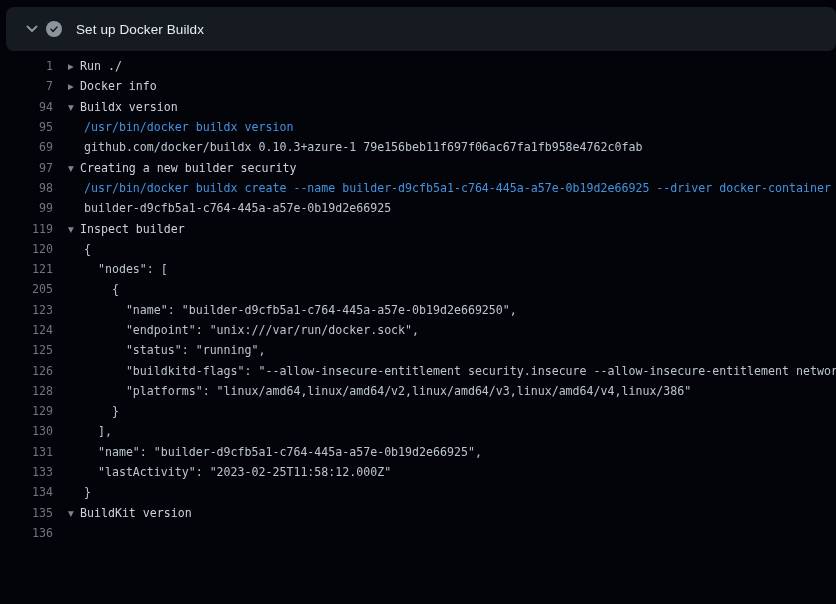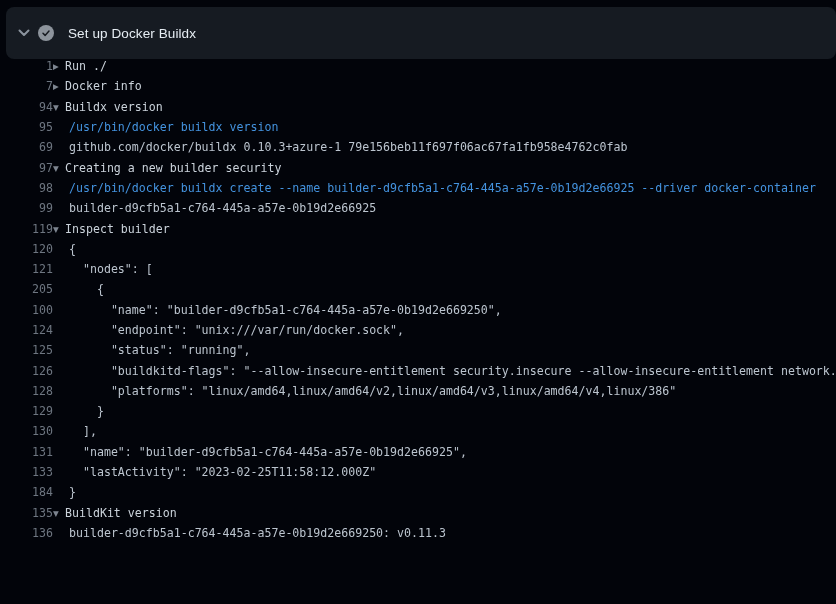--- a/index.html
+++ b/index.html
@@ -3,25 +3,25 @@
 <meta charset="utf-8">
 <style>
   * { margin:0; padding:0; box-sizing:border-box; }
   html,body { width:836px; height:604px; overflow:hidden; }
   body {
     background: var(--page_bg, #02040a);
     font-family: "DejaVu Sans Mono", monospace;
     position: relative;
   }
   .step-header {
-    position:absolute; top:7px; left:6px; right:0; height:52px;
+    position:absolute; top:7px; left:6px; right:0; height:44px;
     background: var(--header_bg, #161b22);
     border-radius: 8px;
     display:flex; align-items:center;
-    padding-left:12px;
+    padding-left:20px;
     cursor:pointer;
   }
   .chev { width:12px; height:8px; display:flex; align-items:center; margin-right:8px; flex:none; }
   .status-circle {
     width:16px; height:16px; border-radius:50%;
     background: var(--status_circle, #8d949c);
     display:flex; align-items:center; justify-content:center;
     margin-right:14px; flex:none;
   }
   .step-title {
@@ -43,21 +43,21 @@
     letter-spacing:0;
   }
   .num {
     width:53px; flex:none;
     text-align:right;
     color: var(--line_number, #6e7681);
     text-decoration:none;
     cursor:pointer;
     font-size:11.6px;
   }
-  .content { white-space:pre; overflow:hidden; }
+  .content { margin-left:15px; white-space:pre; overflow:hidden; }
   .content.group { color: var(--group_text, #cbd3db); cursor:pointer; }
   .arrow {
     display:inline-block; width:12px;
     font-family:"DejaVu Sans", sans-serif;
     font-size:7.5px;
     color: var(--arrow, #7d8590);
     vertical-align:middle;
   }
   .content.command { padding-left:16px; color: var(--command_blue, #4493df); }
   .content.output  { padding-left:16px; color: var(--text, #bcc5cf); }
@@ -122,21 +122,21 @@
   </div>
     <div class="row">
     <a class="num">121</a>
     <span class="content output">  "nodes": [</span>
   </div>
     <div class="row">
     <a class="num">205</a>
     <span class="content output">    {</span>
   </div>
     <div class="row">
-    <a class="num">100</a>
+    <a class="num">123</a>
     <span class="content output">      "name": "builder-d9cfb5a1-c764-445a-a57e-0b19d2e669250",</span>
   </div>
     <div class="row">
     <a class="num">124</a>
     <span class="content output">      "endpoint": "unix:///var/run/docker.sock",</span>
   </div>
     <div class="row">
     <a class="num">125</a>
     <span class="content output">      "status": "running",</span>
   </div>
@@ -158,24 +158,23 @@
   </div>
     <div class="row">
     <a class="num">131</a>
     <span class="content output">  "name": "builder-d9cfb5a1-c764-445a-a57e-0b19d2e66925",</span>
   </div>
     <div class="row">
     <a class="num">133</a>
     <span class="content output">  "lastActivity": "2023-02-25T11:58:12.000Z"</span>
   </div>
     <div class="row">
-    <a class="num">184</a>
+    <a class="num">134</a>
     <span class="content output">}</span>
   </div>
     <div class="row">
     <a class="num">135</a>
     <span class="content group"><span class="arrow">▼</span><span>BuildKit version</span></span>
   </div>
     <div class="row">
     <a class="num">136</a>
-    <span class="content output">builder-d9cfb5a1-c764-445a-a57e-0b19d2e669250: v0.11.3</span>
   </div>
   </div>
 
 </body></html>

